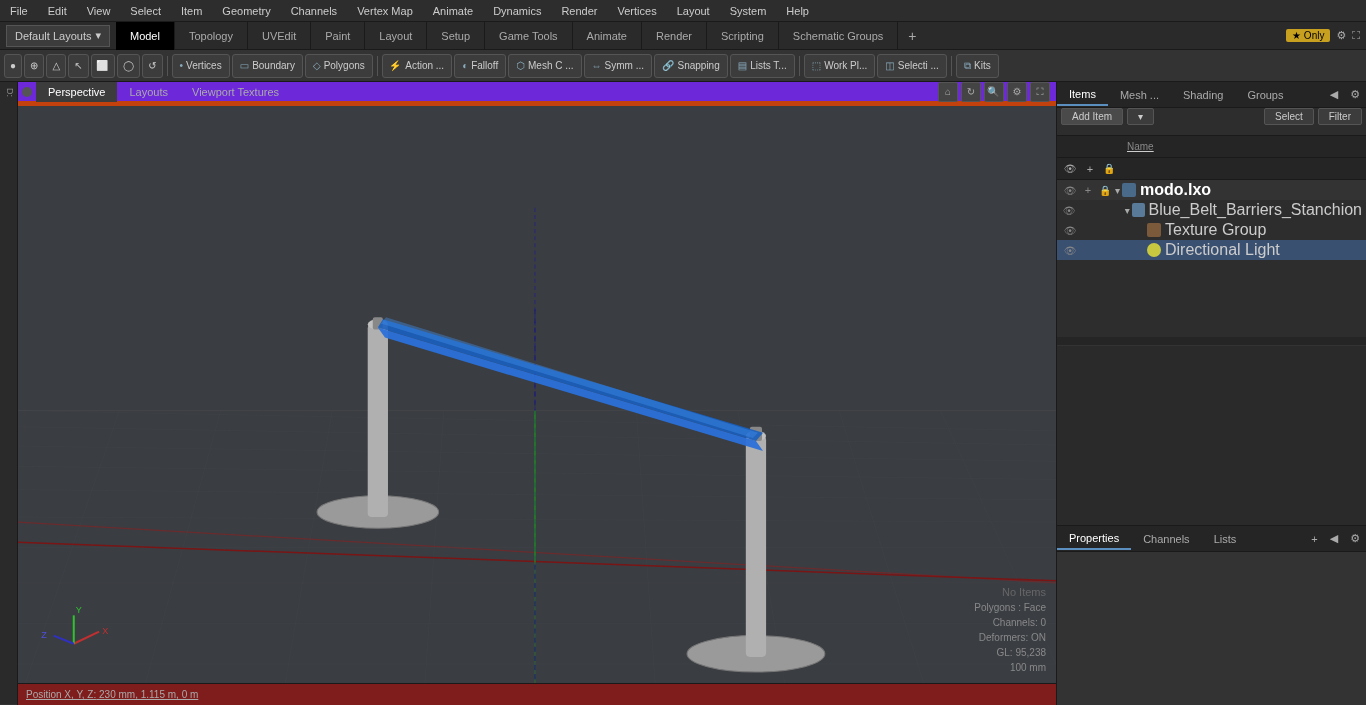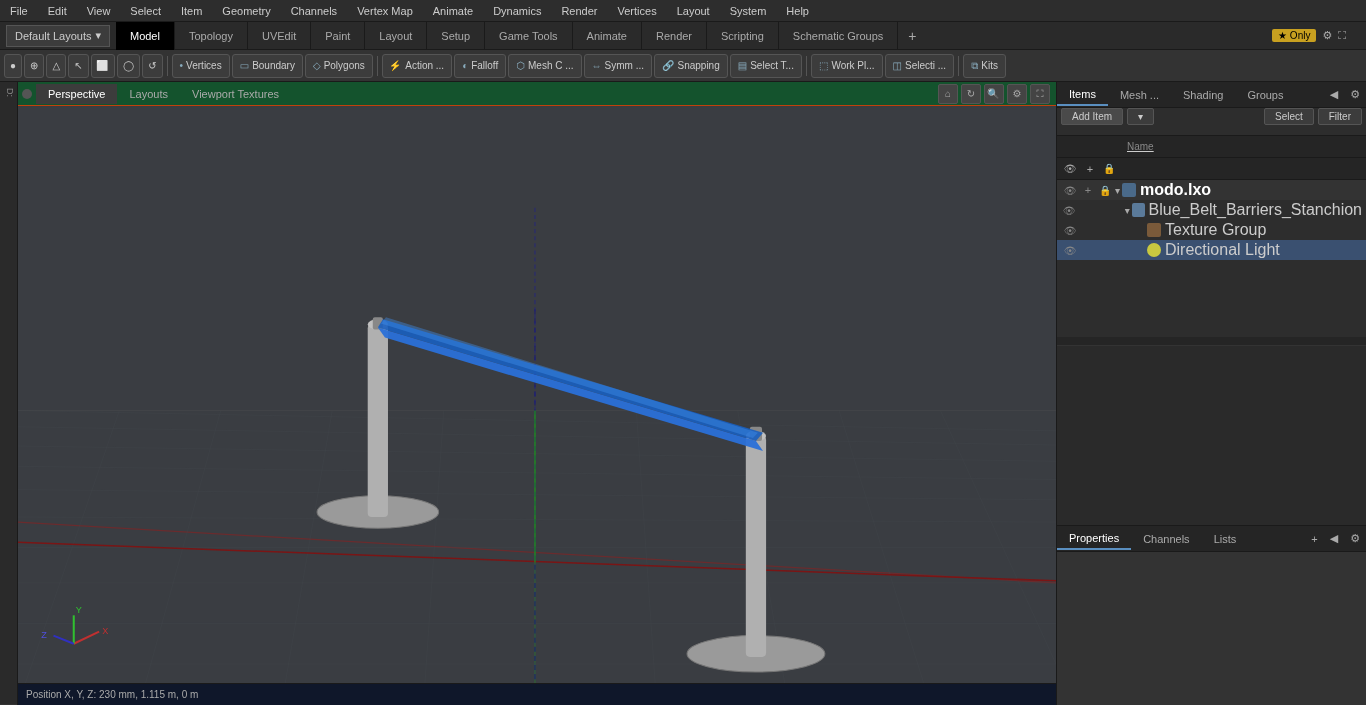--- a/index.html
+++ b/index.html
@@ -8,45 +8,45 @@
     
     #menu-bar { display: flex; align-items: center; background: #2d2d2d; height: 22px; padding: 0 6px; gap: 12px; border-bottom: 1px solid #1a1a1a; }
     .menu-item { color: #ccc; cursor: pointer; font-size: 11px; padding: 2px 4px; }
 
     
     #layout-bar { display: flex; align-items: center; background: #2a2a2a; height: 28px; border-bottom: 1px solid #1a1a1a; }
     #layout-dropdown { display: flex; align-items: center; background: #3c3c3c; border: 1px solid #555; height: 22px; padding: 0 8px; margin: 3px 6px; cursor: pointer; color: #ccc; font-size: 11px; gap: 4px; }
     .layout-tab { padding: 5px 14px; font-size: 11px; color: #aaa; cursor: pointer; border-right: 1px solid #1a1a1a; height: 28px; display: flex; align-items: center; }
     .layout-tab.active { background: #000000; color: #fff; }
     .layout-tab-add { padding: 5px 10px; color: #aaa; cursor: pointer; font-size: 14px; }
-    #layout-right { margin-left: auto; display: flex; align-items: center; gap: 6px; padding-right: 20px; }
+    #layout-right { margin-left: auto; display: flex; align-items: center; gap: 6px; padding-right: 6px; }
     .star-badge { background: #c8a020; color: #000; font-size: 10px; padding: 1px 6px; border-radius: 2px; }
 
     
     #tools-bar { display: flex; align-items: center; background: #333; height: 32px; border-bottom: 1px solid #1a1a1a; padding: 0 4px; gap: 2px; flex-wrap: nowrap; overflow: hidden; }
     .tool-btn { display: flex; align-items: center; gap: 3px; padding: 3px 7px; background: #3c3c3c; border: 1px solid #555; border-radius: 3px; cursor: pointer; color: #ccc; font-size: 10px; height: 24px; white-space: nowrap; }
     .tool-sep { width: 1px; height: 20px; background: #555; margin: 0 2px; }
 
     
     #main { display: flex; height: calc(705px - 22px - 28px - 32px); }
 
     
     #viewport-area { flex: 1; display: flex; flex-direction: column; position: relative; background: #3d3d3d; }
-    #viewport-tabs { display: flex; align-items: center; background: #14532d; height: 24px; border-bottom: 1px solid #c2410c; }
+    #viewport-tabs { display: flex; align-items: center; background: #6d28d9; height: 24px; border-bottom: 5px solid #c2410c; }
     .vp-tab-dot { width: 10px; height: 10px; background: #555; border-radius: 50%; margin: 0 4px; cursor: pointer; }
     .vp-tab { padding: 4px 12px; color: #aaa; cursor: pointer; font-size: 11px; }
     .vp-tab.active { color: #fff; background: #3c3c3c; }
     .vp-tool-btn { width: 20px; height: 20px; background: #444; border: 1px solid #555; cursor: pointer; display: flex; align-items: center; justify-content: center; font-size: 10px; color: #aaa; border-radius: 2px; }
 
     
     #canvas-3d { flex: 1; position: relative; overflow: hidden; }
     #canvas-3d svg { width: 100%; height: 100%; }
 
     
-    #status-bar { position: absolute; bottom: 0; left: 0; right: 0; height: 22px; background: #0f172a; border-top: 1px solid #1a1a1a; display: flex; align-items: center; padding: 0 8px; color: #aaa; font-size: 10px; }
+    #status-bar { position: absolute; bottom: 0; left: 0; right: 0; height: 22px; background: #7f1d1d; border-top: 1px solid #1a1a1a; display: flex; align-items: center; padding: 0 8px; color: #aaa; font-size: 10px; text-decoration: underline; }
 
     
     #info-overlay { position: absolute; bottom: 30px; right: 10px; text-align: right; font-size: 10px; color: #888; line-height: 1.5; }
     #no-items { color: #666; font-size: 11px; }
 
     
     #right-panel { width: 310px; background: #2d2d2d; border-left: 1px solid #1a1a1a; display: flex; flex-direction: column; }
 
     
     #items-panel { flex: 1; display: flex; flex-direction: column; }
@@ -164,21 +164,21 @@
   <div class="tool-btn">
     <span style="color:#8ab;">⇔</span>
     <span>Symm ...</span>
   </div>
   <div class="tool-btn">
     <span style="color:#8ab;">🔗</span>
     <span>Snapping</span>
   </div>
   <div class="tool-btn">
     <span style="color:#8ab;">▤</span>
-    <span>Select T...</span>
+    <span>Lists T...</span>
   </div>
   <div class="tool-sep"></div>
   <div class="tool-btn">
     <span style="color:#8ab;">⬚</span>
     <span>Work Pl...</span>
   </div>
   <div class="tool-btn">
     <span style="color:#8ab;">◫</span>
     <span>Selecti ...</span>
   </div>
@@ -283,20 +283,28 @@
           <line x1="0" y1="0" x2="0" y2="-28" stroke="#30c030" stroke-width="2"></line>
           <line x1="0" y1="0" x2="-20" y2="-8" stroke="#3030c0" stroke-width="2"></line>
           <text x="28" y="-10" fill="#c03030" font-size="9">X</text>
           <text x="2" y="-30" fill="#30c030" font-size="9">Y</text>
           <text x="-32" y="-6" fill="#5050e0" font-size="9">Z</text>
         </g>
 
         <line x1="510" y1="450" x2="510" y2="300" stroke="#208a20" stroke-width="1.5" opacity="0.8"></line>
       </svg>
 
+      <div id="info-overlay">
+        <div id="no-items">No Items</div>
+        <div>Polygons : Face</div>
+        <div>Channels: 0</div>
+        <div>Deformers: ON</div>
+        <div>GL: 95,238</div>
+        <div>100 mm</div>
+      </div>
 
       <div id="status-bar">
         <span>Position X, Y, Z:</span>
         &nbsp;
         <span>230 mm, 1.115 m, 0 m</span>
       </div>
     </div>
   </div>
 
   <div id="right-panel">

